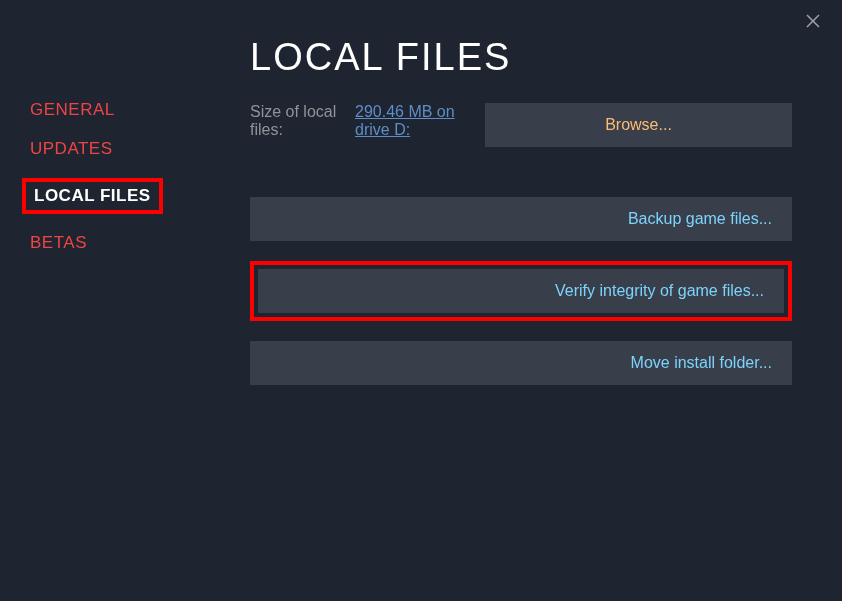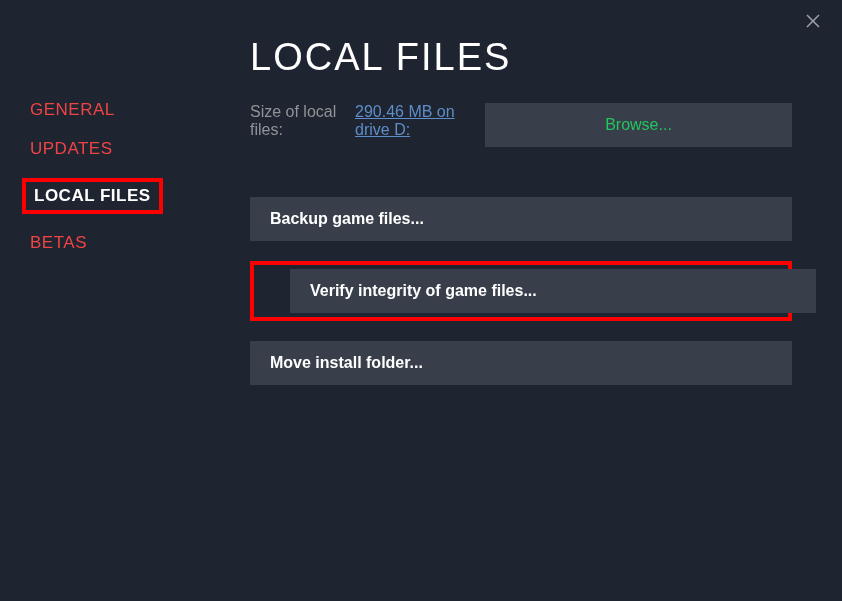--- a/index.html
+++ b/index.html
@@ -88,48 +88,46 @@
     .info-value {
       color: #5e8dc8;
       font-size: 16px;
       width: 130px;
       flex-shrink: 0;
       text-decoration: underline;
     }
     .browse-btn {
       flex: 1;
       background: #383f4b;
-      color: #22c55e;
+      color: #fdba74;
       border: none;
       padding: 13px 20px;
       font-size: 16px;
       cursor: pointer;
       text-align: center;
     }
     .action-btn {
       display: block;
       width: 100%;
       background: #383f4b;
-      color: #ffffff;
+      color: #7dd3fc;
       border: none;
       padding: 13px 20px;
       font-size: 16px;
       cursor: pointer;
       margin-bottom: 20px;
-      text-align: left;
-      font-weight: bold;
+      text-align: right;
     }
     .action-btn-highlight {
       border: 4px solid #ff0000;
       padding: 4px;
       margin-bottom: 20px;
     }
     .action-btn-highlight .action-btn {
       margin-bottom: 0;
-      margin-left: 32px;
     }
   </style>
 </head>
 <body>
 
 <div class="window">
   <div class="close-btn">
     <svg viewBox="0 0 18 18" stroke="currentColor" stroke-width="1.5" fill="none">
       <line x1="3" y1="3" x2="15" y2="15"></line>
       <line x1="15" y1="3" x2="3" y2="15"></line>

